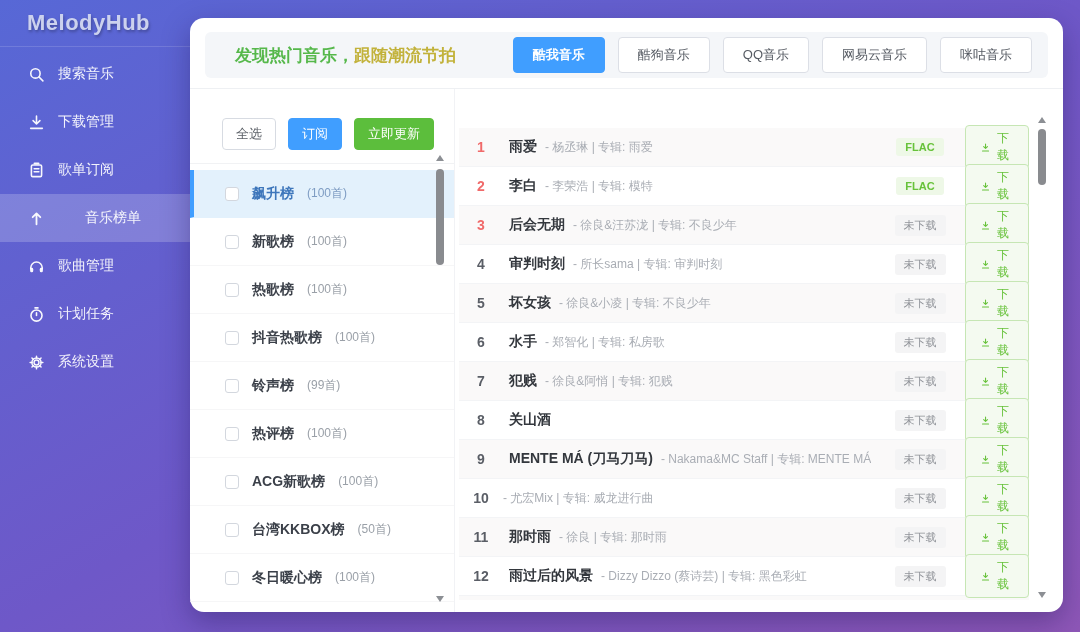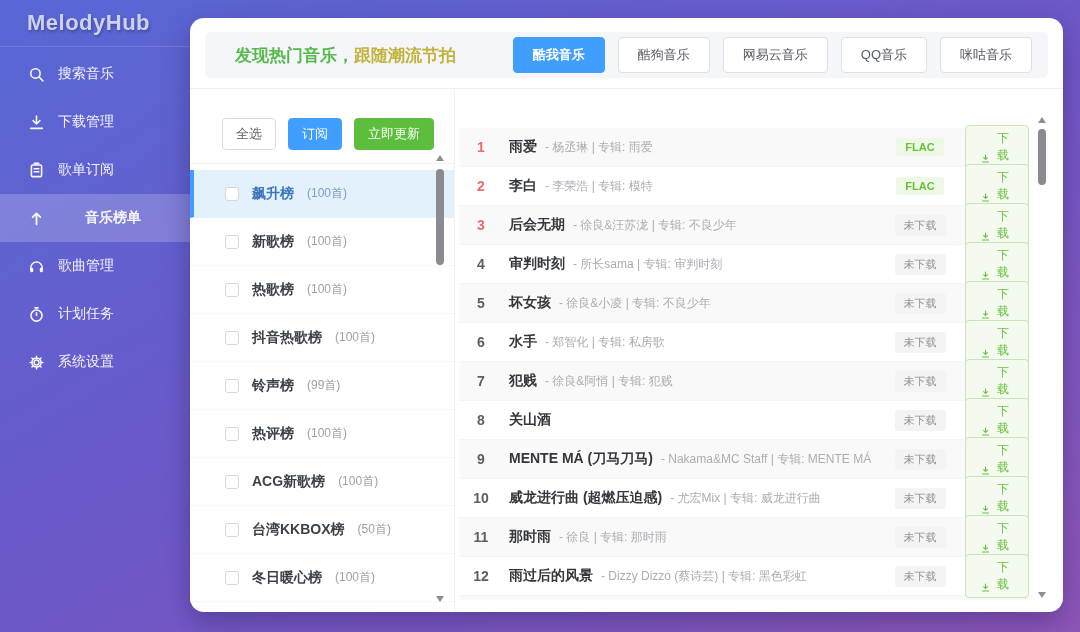--- a/index.html
+++ b/index.html
@@ -10,21 +10,21 @@
   }
   
   .sidebar { position:absolute; left:0; top:0; width:190px; height:100%; }
   .logo-wrap { height:47px; display:flex; align-items:center; padding-left:27px;
     border-bottom:1px solid rgba(255,255,255,.14); }
   .logo { font-size:22px; font-weight:800; letter-spacing:.5px; color:#ccd2ee;
     text-shadow:1px 2px 3px rgba(0,0,0,.28); }
   .side-menu { padding-top:3px; }
   .side-item { height:48px; display:flex; align-items:center; gap:13px;
     padding-left:28px; color:rgba(255,255,255,.92); font-size:14px; cursor:pointer; }
-  .side-item.active { background:rgba(255,255,255,.20); font-weight:bold;gap:40px; }
+  .side-item.active { background:rgba(255,255,255,.20); font-weight:normal;gap:40px; }
   .side-icon { width:17px; height:17px; display:flex; color:rgba(255,255,255,.95); }
   .side-icon svg { width:17px; height:17px; }
   
   .card { position:absolute; left:190px; top:18px; width:873px; height:594px;
     background:#fff; border-radius:14px; overflow:hidden;
     box-shadow:0 10px 28px rgba(30,18,80,.35); }
   .card-header { margin:14px 15px 0; height:46px; background:#f4f6f9; border-radius:6px;
     display:flex; align-items:center; padding:0 16px 0 30px; }
   .slogan { font-size:17px; font-weight:700; white-space:nowrap; }
   .slogan .p1 { color:var(--slogan-green,#56b84b); }
@@ -72,21 +72,21 @@
   .rank { width:44px; text-align:center; font-size:14px; font-weight:700; color:#5a5e66; flex:none; }
   .rank.top { color:var(--rank-red,#f06a6a); }
   .song-title { font-size:14px; font-weight:700; color:#33373d; margin:0 8px 0 6px; white-space:nowrap; }
   .song-meta { font-size:12px; color:#a9adb4; white-space:nowrap; overflow:hidden; text-overflow:ellipsis; }
   .badge-col { margin-left:auto; width:64px; flex:none; display:flex; justify-content:center; }
   .badge { font-size:11px; padding:3px 9px; border-radius:3px; white-space:nowrap; }
   .badge:empty { display:none; }
   .badge.flac { background:#eef8e7; color:var(--flac,#67c23a); font-weight:bold; }
   .badge.none { background:#f4f4f5; color:#909399; }
   .dl-col { width:64px; flex:none; margin-left:13px; }
-  .dl-btn { width:100%; display:flex; align-items:flex-end; justify-content:center; gap:3px;
+  .dl-btn { width:100%; display:flex; align-items:center; justify-content:center; gap:3px;
     font-family:inherit; font-size:12px; padding:4px 15px; border-radius:4px; cursor:pointer;
     background:#f4faf0; border:1px solid #c6e6b4; color:var(--flac,#67c23a); }
   .dl-btn svg { width:11px; height:11px; }
 </style>
 </head>
 <body>
 
 <div class="stage">
 
   <aside class="sidebar">
@@ -171,23 +171,23 @@
 
     <div class="card-header">
       <div class="slogan">
         <span class="p1">发现热门音乐，</span><span class="p2">跟随潮流节拍</span>
       </div>
       <div class="tabs" id="tabs-row">
   <button class="tab-btn active">酷我音乐</button>
 
   <button class="tab-btn">酷狗音乐</button>
 
+  <button class="tab-btn">QQ音乐</button>
+
   <button class="tab-btn">网易云音乐</button>
-
-  <button class="tab-btn">QQ音乐</button>
 
   <button class="tab-btn">咪咕音乐</button>
 </div>
     </div>
     <div class="header-divider"></div>
 
     <div class="content">
 
       <section class="panel-left">
         <div class="panel-btns">
@@ -407,21 +407,20 @@
         <svg viewBox="0 0 12 12" fill="none" stroke="currentColor" stroke-width="1.4" stroke-linecap="round" stroke-linejoin="round">
                       <path d="M6 1.5v5.5M3.5 4.8 6 7.3l2.5-2.5M2 10.5h8"></path>
                     </svg>
         <span class="dl-label">下载</span>
       </button>
     </span>
   </div>
 
   <div class="song-row">
     <span class="rank">10</span>
-    <span class="song-title">威龙进行曲 (超燃压迫感)</span>
     <span class="song-meta">- 尤宏Mix  | 专辑: 威龙进行曲</span>
     <span class="badge-col">
                   <span class="badge none">未下载</span>
                 </span>
     <span class="dl-col">
       <button class="dl-btn">
         <svg viewBox="0 0 12 12" fill="none" stroke="currentColor" stroke-width="1.4" stroke-linecap="round" stroke-linejoin="round">
                       <path d="M6 1.5v5.5M3.5 4.8 6 7.3l2.5-2.5M2 10.5h8"></path>
                     </svg>
         <span class="dl-label">下载</span>

